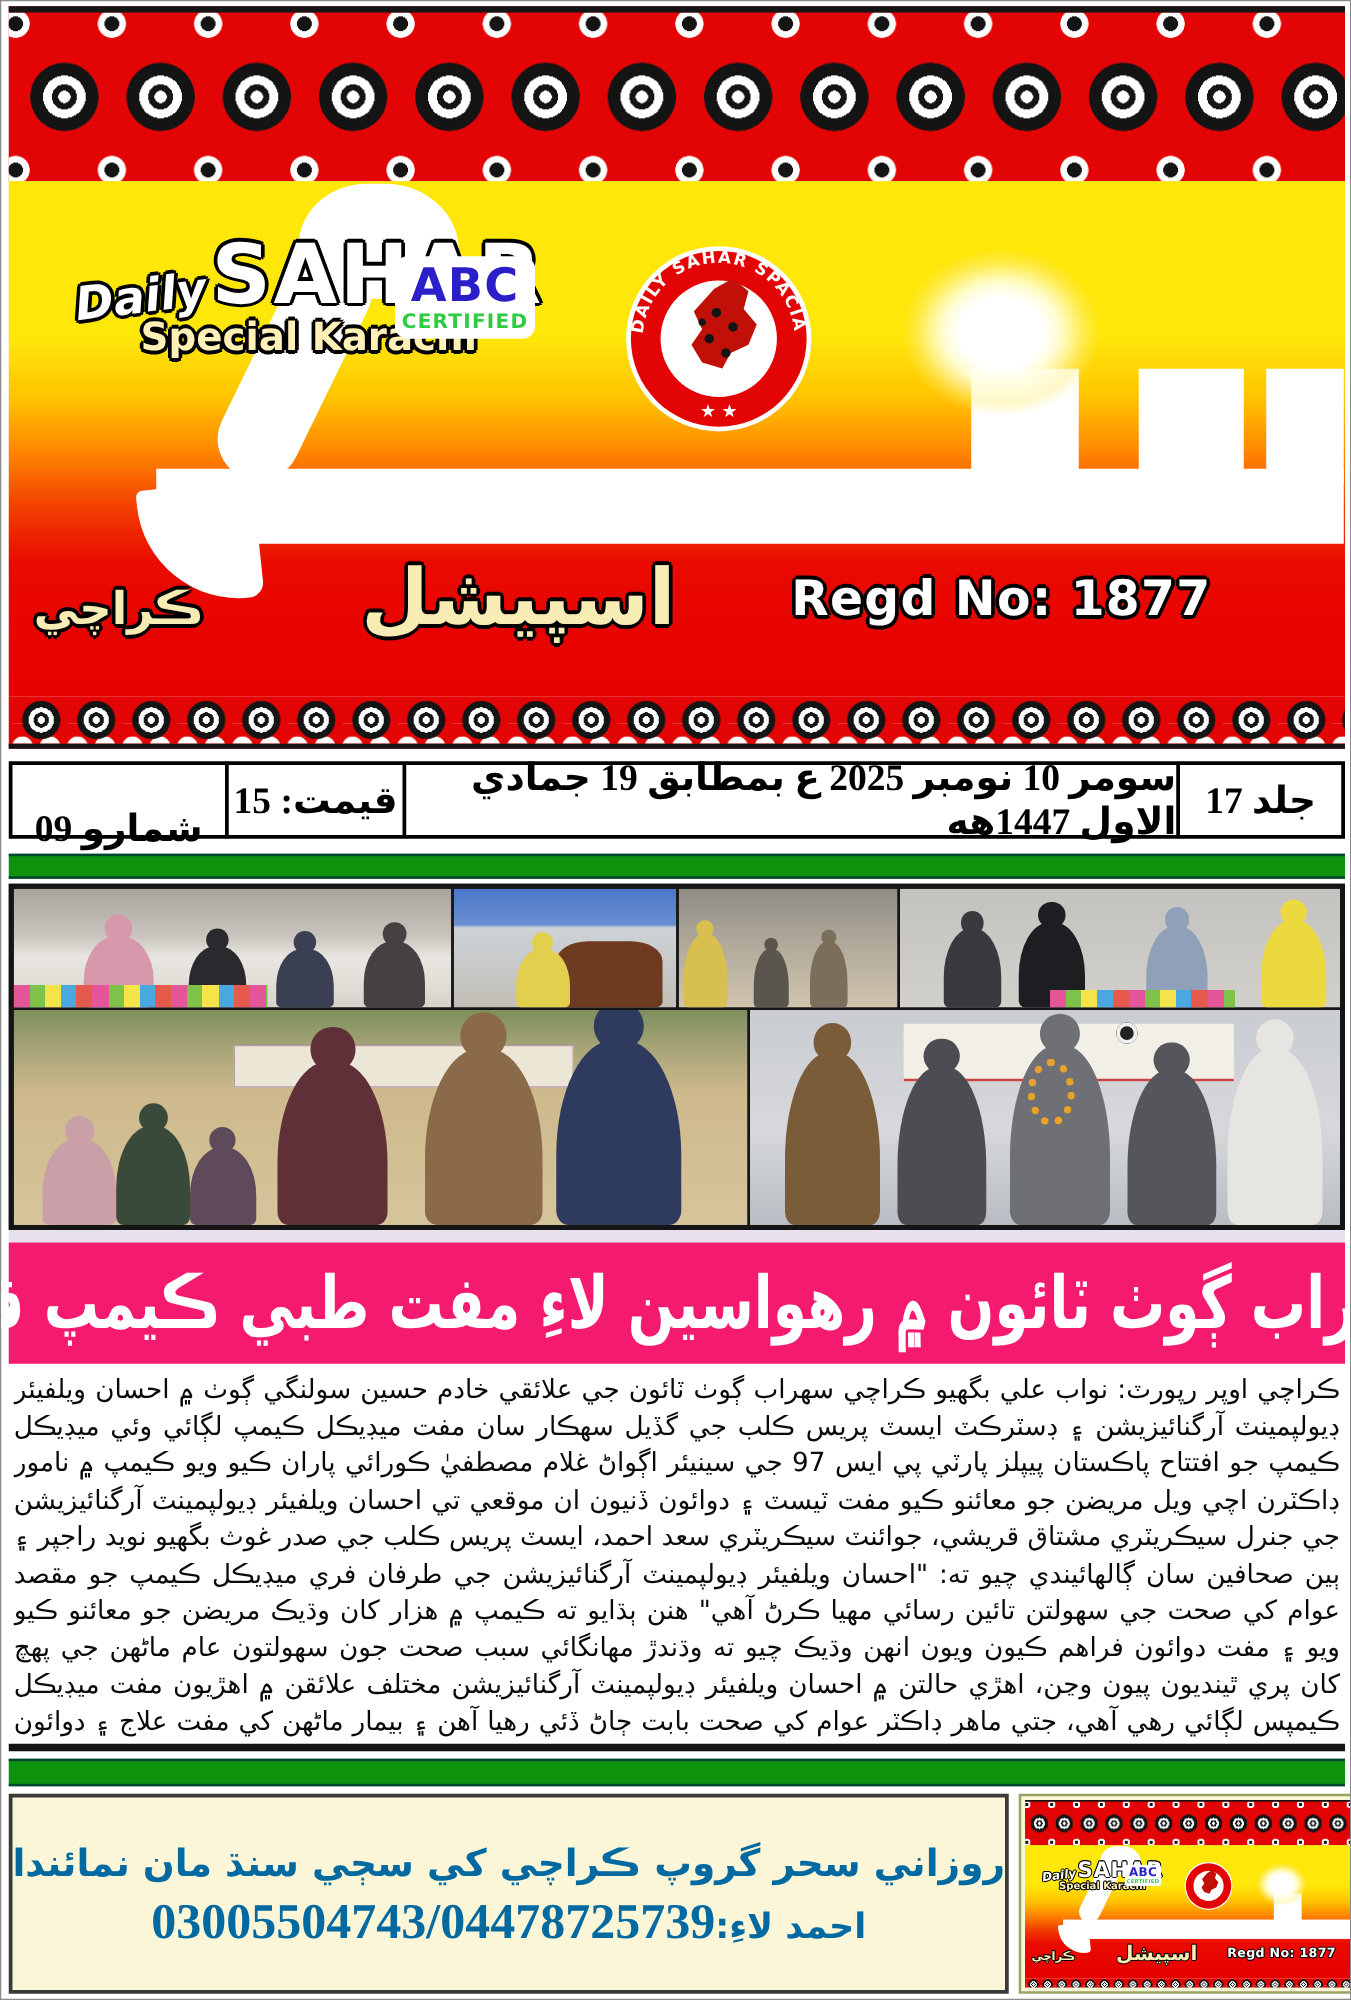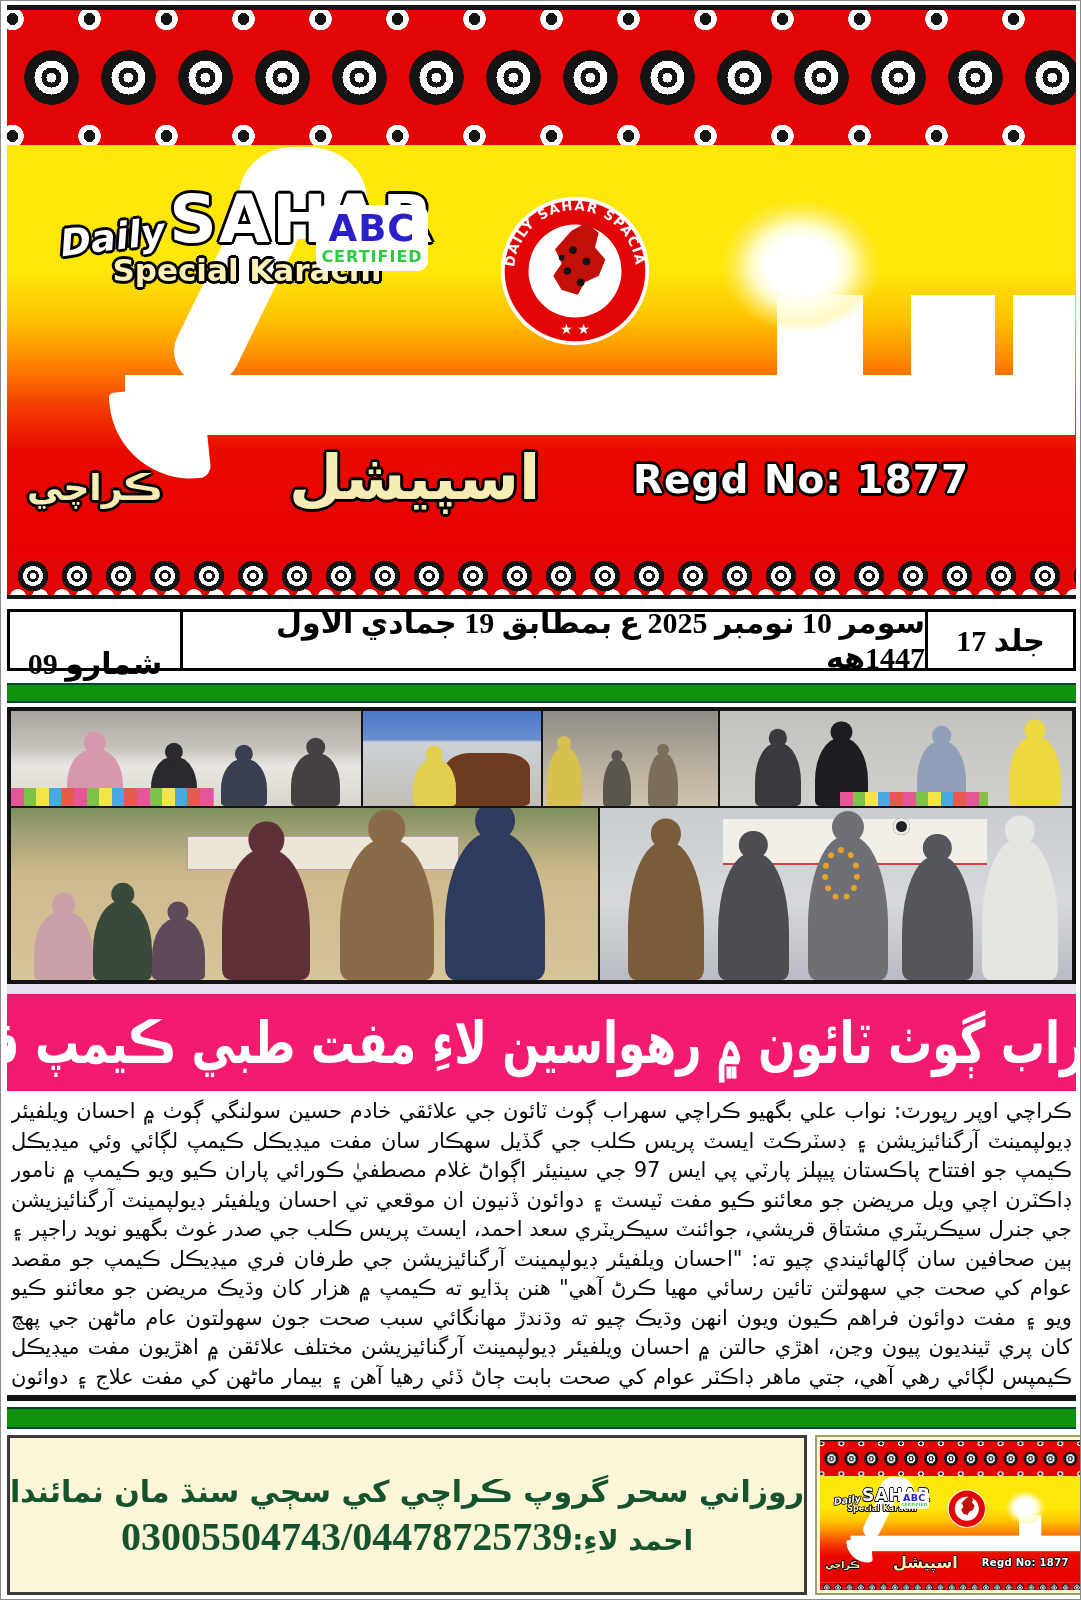--- a/index.html
+++ b/index.html
@@ -51,21 +51,21 @@
   .special{position:absolute;left:282px;top:296px;font-size:62px;font-weight:800;color:#F7EDB4;direction:rtl;}
   .karachi{position:absolute;left:20px;top:322px;font-size:36px;font-weight:800;color:#F7EDB4;direction:rtl;}
   .regd{position:absolute;left:626px;top:312px;font-size:39px;font-weight:800;color:#fff;letter-spacing:1px;}
 
   
   .datebar{position:absolute;left:6px;top:608px;width:1069px;height:62px;box-sizing:border-box;
     border:3px solid #000;display:flex;direction:rtl;background:#fff;
     font-family:"Liberation Serif","DejaVu Sans",serif;font-size:30px;font-weight:700;color:#000;}
   .datebar>div{display:flex;align-items:center;justify-content:center;border-left:3px solid #000;box-sizing:border-box;direction:rtl;}
   .datebar>div:last-child{border-left:none;}
-  .db-vol{width:148px;text-align:center;} .db-date{flex:1;} .db-price{width:142px;} .db-issue{width:170px;margin-top:47px;}
+  .db-vol{width:132px;text-align:center;} .db-date{flex:1;} .db-price{width:142px;} .db-issue{width:170px;margin-top:47px;}
 
   .greenbar{position:absolute;left:6px;width:1069px;background:#0F930F;border-top:2px solid #043;border-bottom:2px solid #043;box-sizing:border-box;}
 
   
   .photos{position:absolute;left:6px;top:706px;width:1069px;border:3px solid #141414;box-sizing:border-box;background:#222;}
   .prow{display:flex;}
   .ph{position:relative;overflow:hidden;border:1px solid #141414;box-sizing:border-box;}
   .r1 .ph{height:97px;} .r2 .ph{height:174px;}
   .fg{position:absolute;bottom:0;border-radius:46% 46% 10% 10%/62% 62% 8% 8%;}
   .fg::before{content:"";position:absolute;left:50%;top:0;transform:translate(-50%,-78%);width:40%;aspect-ratio:1/1;border-radius:50%;background:inherit;}
@@ -77,21 +77,21 @@
   .headline{position:absolute;left:6px;top:993px;width:1069px;height:97px;background:#F41A6F;
     display:flex;align-items:center;justify-content:center;direction:rtl;}
   .headline span{color:#fff;font-size:44px;font-weight:800;white-space:nowrap;transform:scaleY(1.32);letter-spacing:-1px;}
   .article{position:absolute;left:10px;top:1096px;width:1061px;height:296px;direction:rtl;
     text-align:justify;font-size:21px;line-height:29.5px;color:#0a0a0a;font-weight:500;overflow:hidden;}
   .rule{position:absolute;left:6px;top:1394px;width:1069px;height:6px;background:#141414;}
 
   
   .adrow{position:absolute;left:6px;top:1434px;width:1069px;height:160px;display:flex;gap:8px;}
   .adbox{flex:1;box-sizing:border-box;border:3px solid #3a3a3a;background:#FBF6D8;
-    display:flex;flex-direction:column;align-items:center;justify-content:center;direction:rtl;color:#14532d;}
+    display:flex;flex-direction:column;align-items:center;justify-content:center;direction:rtl;color:#0369a1;}
   .adbox .l1,.adbox .l2{font-size:30px;font-weight:800;line-height:1.45;white-space:nowrap;}
   .adbox .l3{font-size:28px;font-weight:800;white-space:nowrap;}
   .adbox .l3 b{font-size:40px;font-family:"Liberation Serif","DejaVu Sans",serif;letter-spacing:1px;}
   .ad-right{width:286px;box-sizing:border-box;background:#FBF6D8;border:2px solid #9aa06a;padding:3px;}
   .mini-clip{width:276px;height:150px;overflow:hidden;}
   .mini-clip .masthead-unit{transform:scale(0.2585);transform-origin:0 0;}
 </style>
 </head>
 <body>
 
@@ -144,20 +144,21 @@
       <div class="special outl">اسپيشل</div>
       <div class="karachi outl">ڪراچي</div>
       <div class="regd outl">Regd No: 1877</div>
     </div>
     <div class="tribal-sm"></div>
   </div>
 
   <div class="datebar">
     <div class="db-vol">جلد 17</div>
     <div class="db-date">سومر 10 نومبر 2025 ع  بمطابق 19 جمادي الاول 1447هه</div>
+    <div class="db-price">قيمت: 15</div>
     <div class="db-issue">شمارو 09</div>
   </div>
 
   <div class="greenbar" style="top:682px;height:20px;"></div>
 
   <div class="photos">
     <div class="prow r1">
       <div class="ph" style="width:352px;background:linear-gradient(180deg,#a8a49e 0%,#c9c4bd 40%,#e9e6e1 58%,#e2ded8 78%,#d8d3cc 100%);">
         <div class="fg" style="left:16%;width:16%;height:60%;background:#d898ac;"></div>
         <div class="fg" style="left:40%;width:13%;height:52%;background:#2a2a2e;"></div>

